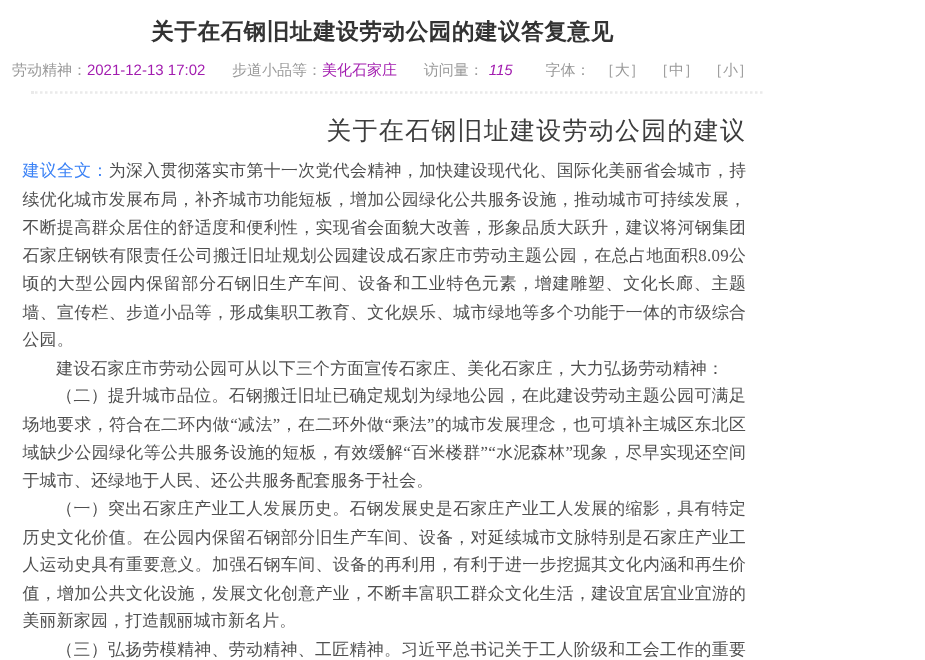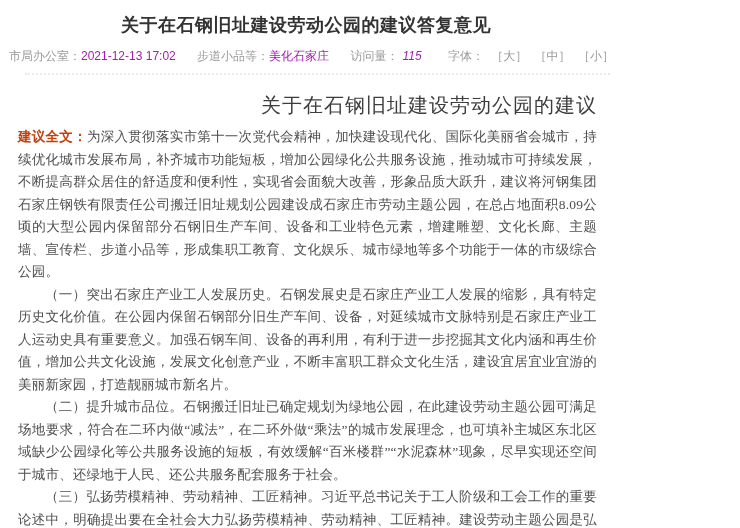--- a/index.html
+++ b/index.html
@@ -73,34 +73,34 @@
     margin: 0;
     font-family: "Liberation Serif", "DejaVu Serif", serif;
     font-size: 13.5px;
     line-height: 22.5px;
     color: #4f4f4f;
     text-align: justify;
     letter-spacing: 0.2px;
   }
   .article p.indent { text-indent: 2em; }
   .lead-label {
-    font-weight: bold;
-    color: #c2410c;
+    font-weight: normal;
+    color: #3b82f6;
   }
 </style>
 </head>
 <body>
 
 <div class="page">
 
   <h1 class="doc-title">关于在石钢旧址建设劳动公园的建议答复意见</h1>
 
   <div class="meta-bar">
     <span class="meta-seg">
-      <span class="meta-label">市局办公室：</span><span class="meta-value">2021-12-13 17:02</span>
+      <span class="meta-label">劳动精神：</span><span class="meta-value">2021-12-13 17:02</span>
     </span>
     <span class="meta-seg">
       <span class="meta-label">步道小品等：</span><span class="meta-value">美化石家庄</span>
     </span>
     <span class="meta-seg">
       <span class="meta-label">访问量：</span><span class="meta-value visits-value">115</span>
     </span>
     <span class="meta-seg font-size-group">
       <span class="meta-label">字体：</span>
       <span class="font-size-option">［大］</span>
@@ -109,21 +109,22 @@
     </span>
   </div>
 
   <div class="divider"></div>
 
   <div class="article">
     <h2 class="article-title">关于在石钢旧址建设劳动公园的建议</h2>
 
     <p><span class="lead-label">建议全文：</span><span>为深入贯彻落实市第十一次党代会精神，加快建设现代化、国际化美丽省会城市，持续优化城市发展布局，补齐城市功能短板，增加公园绿化公共服务设施，推动城市可持续发展，不断提高群众居住的舒适度和便利性，实现省会面貌大改善，形象品质大跃升，建议将河钢集团石家庄钢铁有限责任公司搬迁旧址规划公园建设成石家庄市劳动主题公园，在总占地面积8.09公顷的大型公园内保留部分石钢旧生产车间、设备和工业特色元素，增建雕塑、文化长廊、主题墙、宣传栏、步道小品等，形成集职工教育、文化娱乐、城市绿地等多个功能于一体的市级综合公园。</span></p>
 
+    <p class="indent">建设石家庄市劳动公园可从以下三个方面宣传石家庄、美化石家庄，大力弘扬劳动精神：</p>
+
+    <p class="indent">（二）提升城市品位。石钢搬迁旧址已确定规划为绿地公园，在此建设劳动主题公园可满足场地要求，符合在二环内做“减法”，在二环外做“乘法”的城市发展理念，也可填补主城区东北区域缺少公园绿化等公共服务设施的短板，有效缓解“百米楼群”“水泥森林”现象，尽早实现还空间于城市、还绿地于人民、还公共服务配套服务于社会。</p>
 
     <p class="indent">（一）突出石家庄产业工人发展历史。石钢发展史是石家庄产业工人发展的缩影，具有特定历史文化价值。在公园内保留石钢部分旧生产车间、设备，对延续城市文脉特别是石家庄产业工人运动史具有重要意义。加强石钢车间、设备的再利用，有利于进一步挖掘其文化内涵和再生价值，增加公共文化设施，发展文化创意产业，不断丰富职工群众文化生活，建设宜居宜业宜游的美丽新家园，打造靓丽城市新名片。</p>
-
-    <p class="indent">（二）提升城市品位。石钢搬迁旧址已确定规划为绿地公园，在此建设劳动主题公园可满足场地要求，符合在二环内做“减法”，在二环外做“乘法”的城市发展理念，也可填补主城区东北区域缺少公园绿化等公共服务设施的短板，有效缓解“百米楼群”“水泥森林”现象，尽早实现还空间于城市、还绿地于人民、还公共服务配套服务于社会。</p>
 
     <p class="indent">（三）弘扬劳模精神、劳动精神、工匠精神。习近平总书记关于工人阶级和工会工作的重要论述中，明确提出要在全社会大力弘扬劳模精神、劳动精神、工匠精神。建设劳动主题公园是弘扬劳动精神，营造崇尚劳动、热爱劳动、辛勤劳动和诚实劳动社会风尚的重要举措。通过发挥劳动公园阵地作用，在全市营造劳动最光荣、劳动最崇高、劳动最伟大、劳动最美丽的浓厚氛围，进一步团结引领全市职工群众努力奋斗，开拓创新，奋力书写建设现代化、国际化美丽省会城市新篇章。</p>
   </div>
 
 </div>
 
 </body></html>

